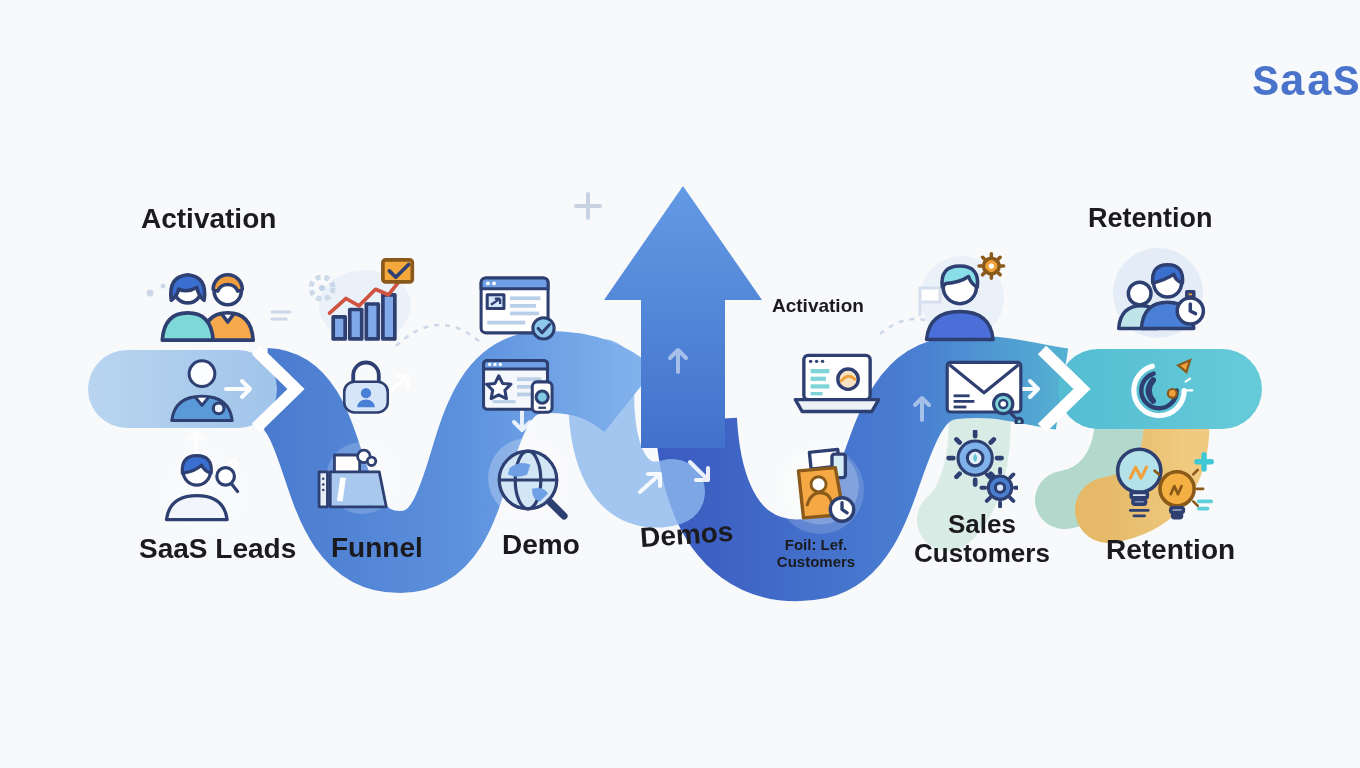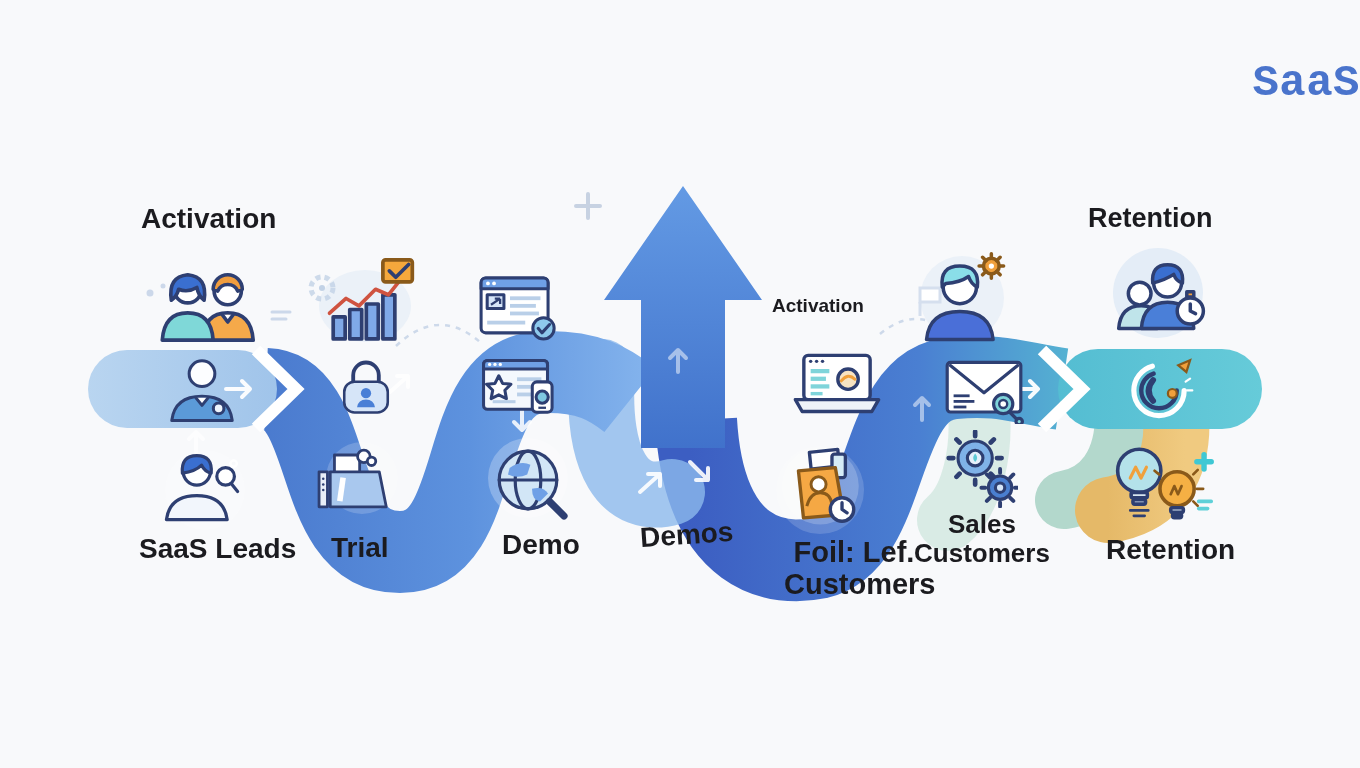--- a/index.html
+++ b/index.html
@@ -118,25 +118,25 @@
 
   <div class="title">
     <div class="title-l1">SaaS</div>
   </div>
 
   <div class="label lab-top" style="left:141px;top:203px;">Activation</div>
   <div class="label lab-top" style="left:772px;top:295px;font-size:19px;">Activation</div>
   <div class="label lab-top" style="left:1088px;top:203px;font-size:27px;">Retention</div>
 
   <div class="label lab-bot" style="left:139px;top:533px;">SaaS Leads</div>
-  <div class="label lab-bot" style="left:331px;top:532px;">Trial</div>
+  <div class="label lab-bot" style="left:331px;top:532px;">Funnel</div>
   <div class="label lab-bot" style="left:502px;top:529px;">Demo</div>
   <div class="label lab-bot" style="left:640px;top:519px;transform:rotate(-4deg);">Demos</div>
 
-  <div class="label2" style="left:784px;top:537px;width:140px;font-size:29px;">
+  <div class="label2" style="left:746px;top:537px;width:140px;font-size:15px;">
     <div>Foil: Lef.</div>
     <div>Customers</div>
   </div>
   <div class="label2" style="left:912px;top:510px;width:140px;font-size:26px;">
     <div>Sales</div>
     <div>Customers</div>
   </div>
   <div class="label lab-bot" style="left:1106px;top:534px;">Retention</div>
 
   <div class="icon" style="left:155px;top:256px;width:100px;height:92px;">

